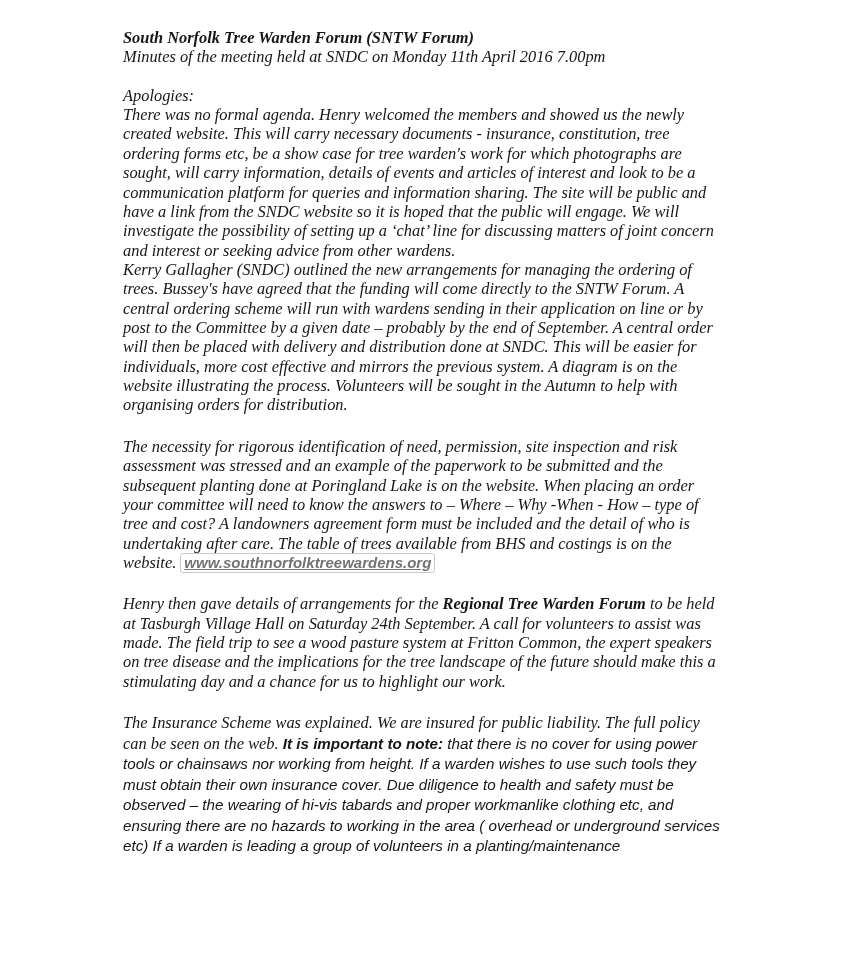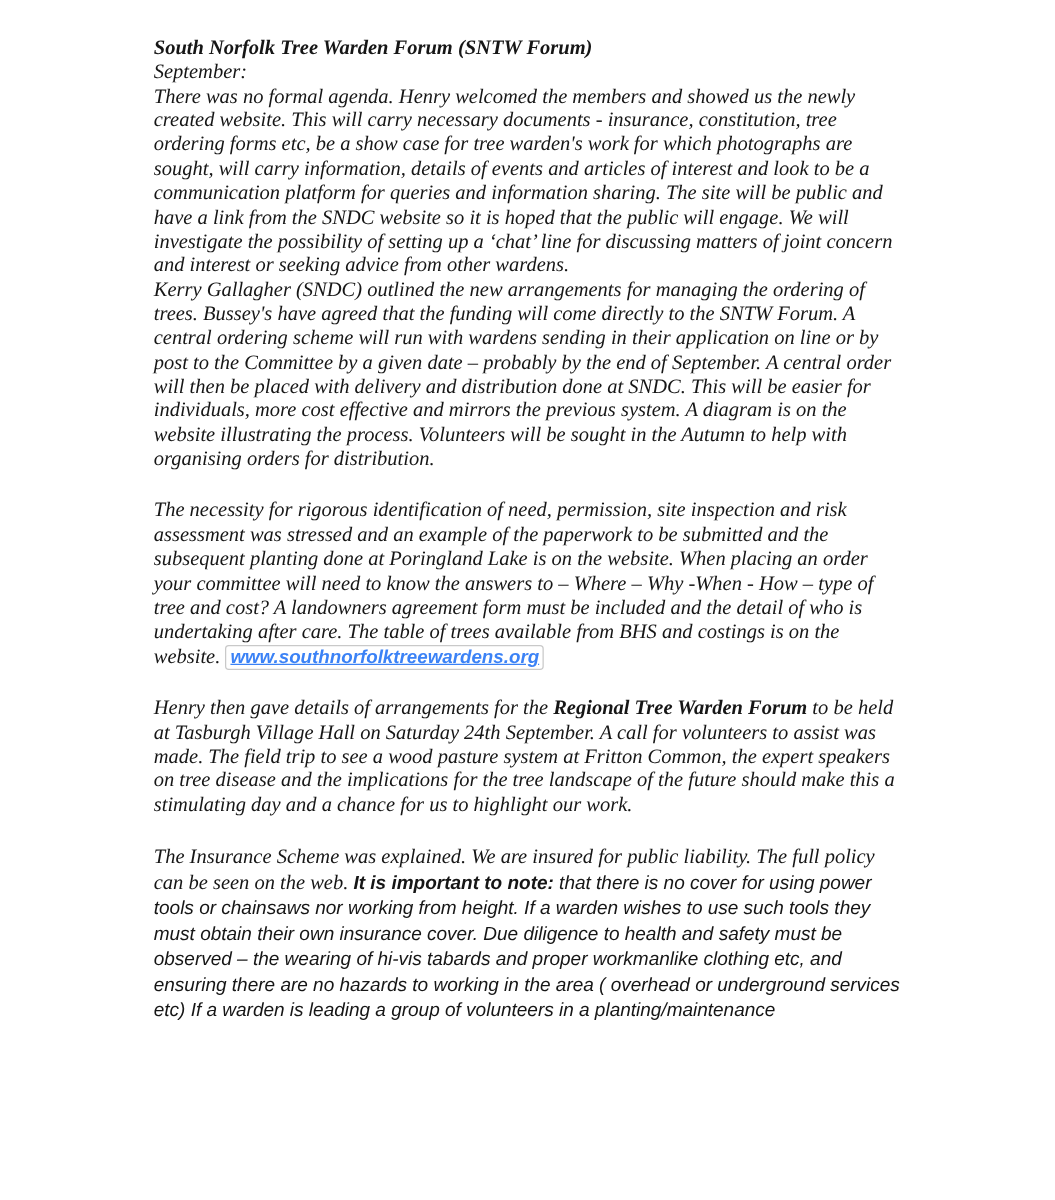--- a/index.html
+++ b/index.html
@@ -36,38 +36,39 @@
   .bold-inline { font-weight: bold; }
   .sans {
     font-family: "Liberation Sans", sans-serif;
     font-size: 15.2px;
   }
   .para-insurance { line-height: 1.25; }
   .link {
     font-family: "Liberation Sans", sans-serif;
     font-size: 15px;
     font-weight: bold;
-    color: #3b82f6;
+    color: #737373;
     text-decoration: underline;
     border: 1px solid #c9c9c9;
     border-radius: 3px;
     padding: 0 3px 1px 3px;
     cursor: pointer;
   }
 </style>
 </head>
 <body>
 
 <div class="page">
   <div class="content">
 
     <p class="title">South Norfolk Tree Warden Forum (SNTW Forum)</p>
 
+    <p class="sp19">Minutes of the meeting held at SNDC on Monday 11th April 2016 7.00pm</p>
 
-    <p>September:</p>
+    <p>Apologies:</p>
 
 
     <p>There was no formal agenda. Henry welcomed the members and showed us the newly created website. This will carry necessary documents - insurance, constitution, tree ordering forms etc, be a show case for tree warden's work for which photographs are sought, will carry information, details of events and articles of interest and look to be a communication platform for queries and information sharing. The site will be public and have a link from the SNDC website so it is hoped that the public will engage.  We will investigate the possibility of setting up a ‘chat’ line for discussing matters of joint concern and interest or seeking advice from other wardens.</p>
 
     <p class="sp22">Kerry Gallagher (SNDC) outlined the new arrangements for managing the ordering of trees. Bussey's have agreed that the funding will come directly to the SNTW Forum. A central ordering scheme will run with wardens sending in their application on line or by post to the Committee by a given date – probably by the end of September.  A central order will then be placed with delivery and distribution done at SNDC. This will be easier for individuals, more cost effective and mirrors the previous system. A diagram is on the website illustrating the process. Volunteers will be sought in the Autumn to help with organising orders for distribution.</p>
 
     <p class="sp22"><span>The necessity for rigorous identification of need, permission, site inspection and risk assessment was stressed and an example of the paperwork to be submitted and the subsequent planting done at Poringland Lake is on the website. When placing an order your committee will need to know the answers to – Where – Why -When - How – type of tree and cost? A landowners agreement form must be included and the detail of who is undertaking after care. The table of trees available from BHS and costings is on the website.  </span><span class="link">www.southnorfolktreewardens.org</span></p>
 
     <p class="sp22"><span>Henry then gave details of arrangements for the </span><span class="bold-inline">Regional Tree Warden Forum</span><span> to be held at Tasburgh Village Hall on Saturday 24th September. A call for volunteers to assist was made. The field trip to see a wood pasture system at Fritton Common, the expert speakers on tree disease and the implications for the tree landscape of the future should make this a stimulating day and a chance for us to highlight our work.</span></p>
 

